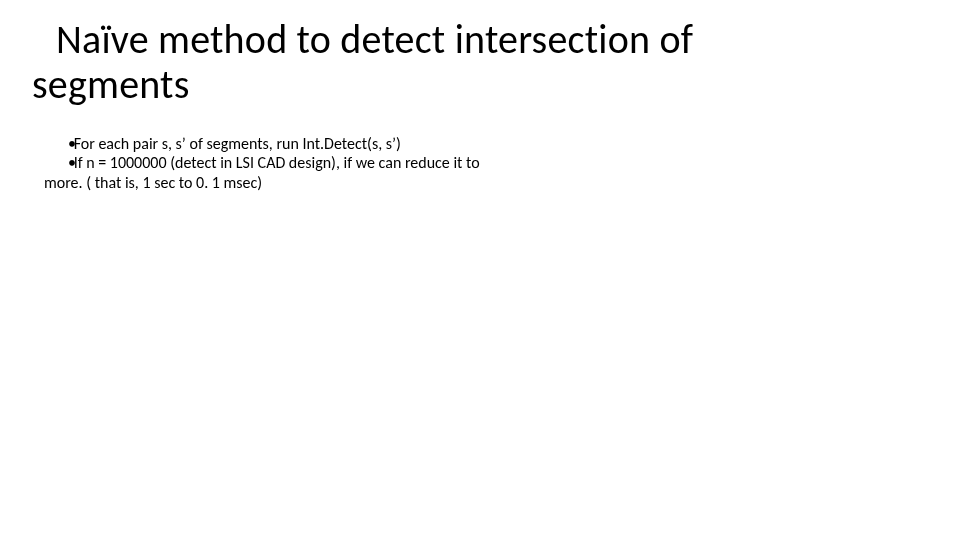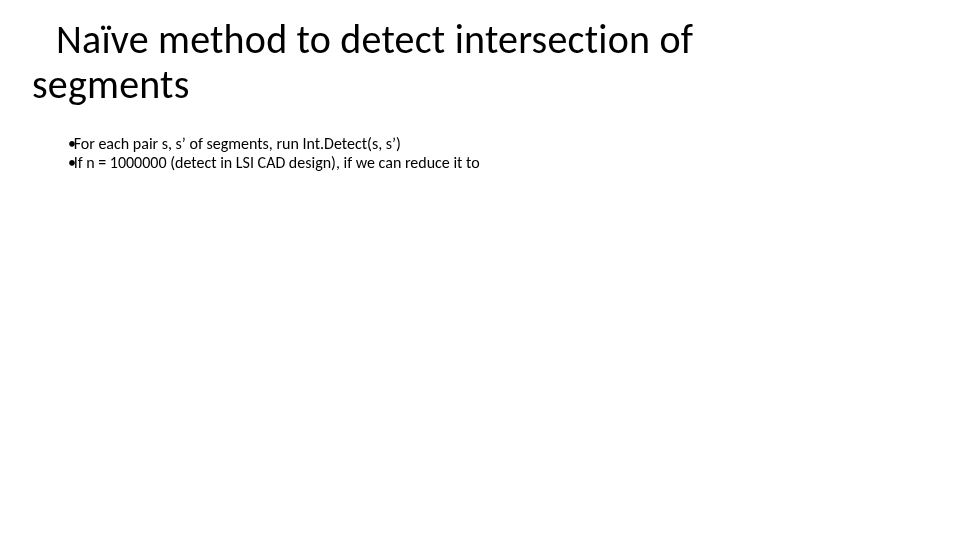--- a/index.html
+++ b/index.html
@@ -60,16 +60,17 @@
     <div class="bullet">
       <span class="bullet-mark">•</span>
       <span>For each pair s, s’ of segments,  run Int.Detect(s, s’)</span>
     </div>
 
 
     <div class="bullet">
       <span class="bullet-mark">•</span>
       <span>If n = 1000000 (detect in LSI CAD design),  if we can reduce it to</span>
     </div>
+    <div class="cont">more. ( that is, 1 sec to 0. 1 msec)</div>
 
 
   </div>
 </div>
 
 </body></html>

